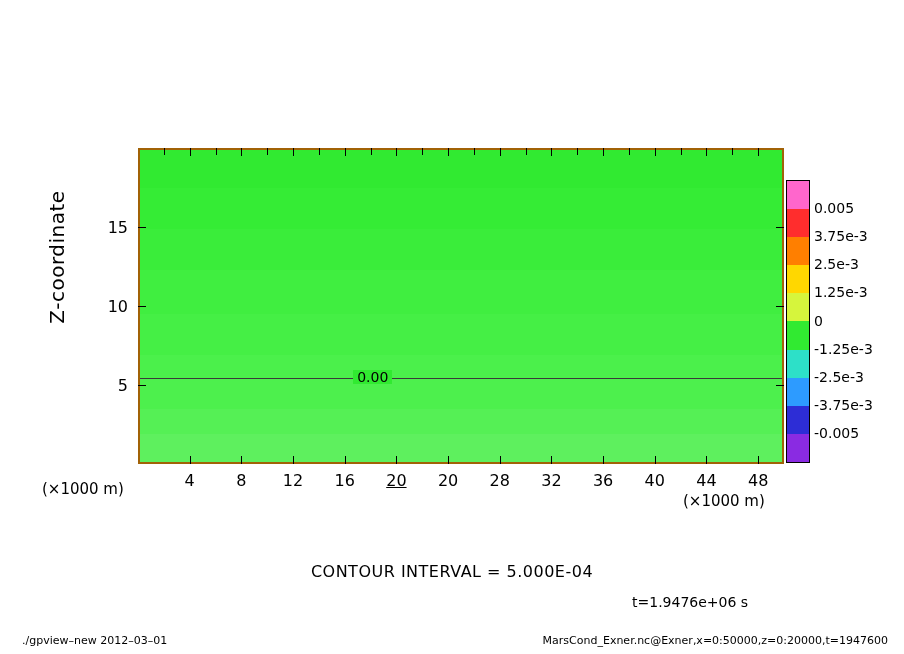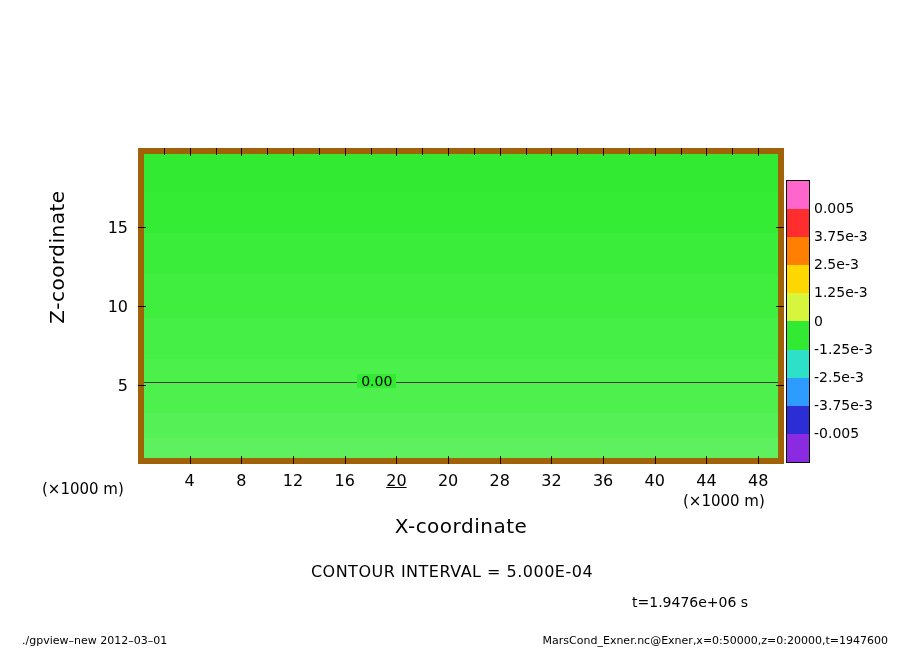--- a/index.html
+++ b/index.html
@@ -32,21 +32,21 @@
     letter-spacing: 1px;
     font-family: "DejaVu Sans", sans-serif;
   }
 
   
   #plot-area {
     left: 138px;
     top: 148px;
     width: 646px;
     height: 316px;
-    border: 6px solid #a16207;
+    border: 2px solid #a16207;
     box-sizing: border-box;
     overflow: hidden;
   }
   
   #plot-fill {
     position: absolute;
     left: 0; top: 0; right: 0; bottom: 0;
   }
   .band { position: absolute; left: 0; width: 100%; }
 
@@ -259,21 +259,20 @@
       <div class="tick-x-top" style="left: 628.96px; top: 148px; height: 7px;"></div>
       <div class="tick-x-top" style="left: 654.8px; top: 148px; height: 7px;"></div>
       <div class="tick-x-top" style="left: 680.64px; top: 148px; height: 7px;"></div>
       <div class="tick-x-top" style="left: 706.48px; top: 148px; height: 7px;"></div>
       <div class="tick-x-top" style="left: 732.32px; top: 148px; height: 7px;"></div>
       <div class="tick-x-top" style="left: 758.16px; top: 148px; height: 7px;"></div>
     </div>
 
   <div id="x-unit-left" class="abs">(×1000 m)</div>
   <div id="x-unit-right" class="abs">(×1000 m)</div>
-  <div id="x-axis-title" class="abs">X-coordinate</div>
 
   <div id="colorbar" class="abs">
       <div class="cb-seg" style="height: 28.1px; background: rgb(255, 102, 204);"></div>
       <div class="cb-seg" style="height: 28.1px; background: rgb(255, 45, 45);"></div>
       <div class="cb-seg" style="height: 28.1px; background: rgb(255, 127, 0);"></div>
       <div class="cb-seg" style="height: 28.1px; background: rgb(255, 215, 0);"></div>
       <div class="cb-seg" style="height: 28.1px; background: rgb(214, 245, 60);"></div>
       <div class="cb-seg" style="height: 28.1px; background: rgb(49, 234, 49);"></div>
       <div class="cb-seg" style="height: 28.1px; background: rgb(45, 224, 200);"></div>
       <div class="cb-seg" style="height: 28.1px; background: rgb(45, 155, 255);"></div>

